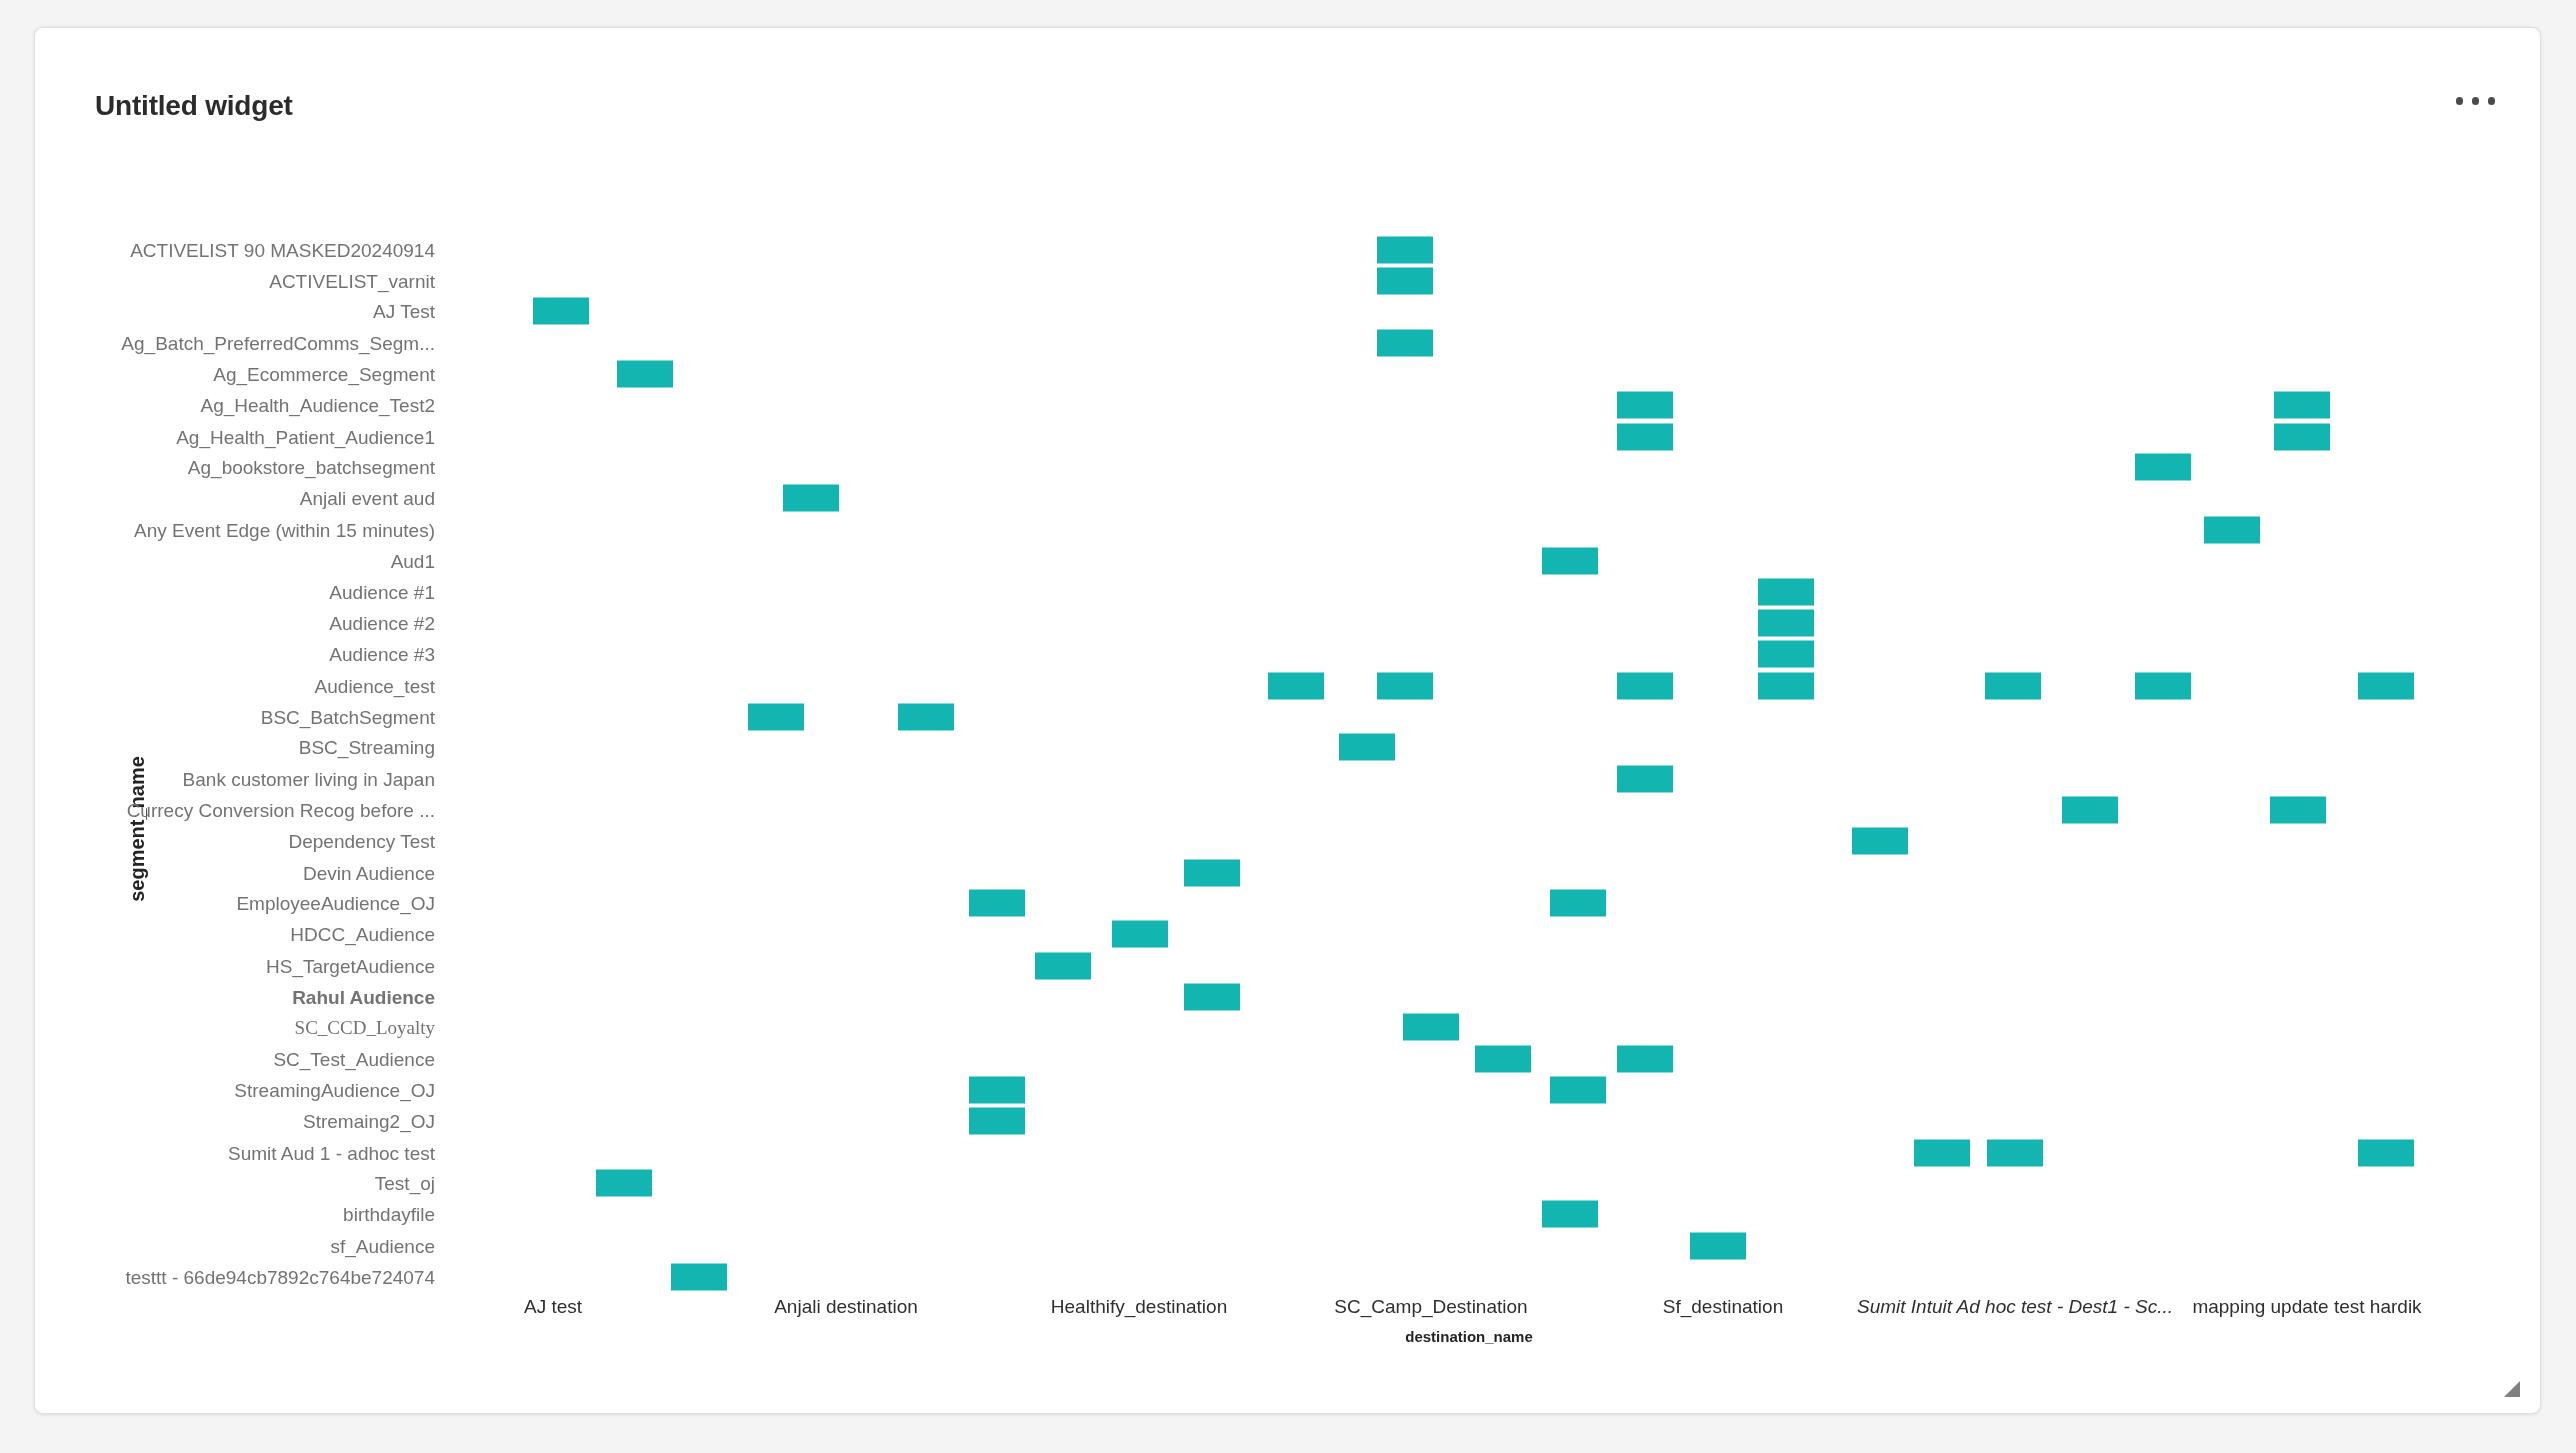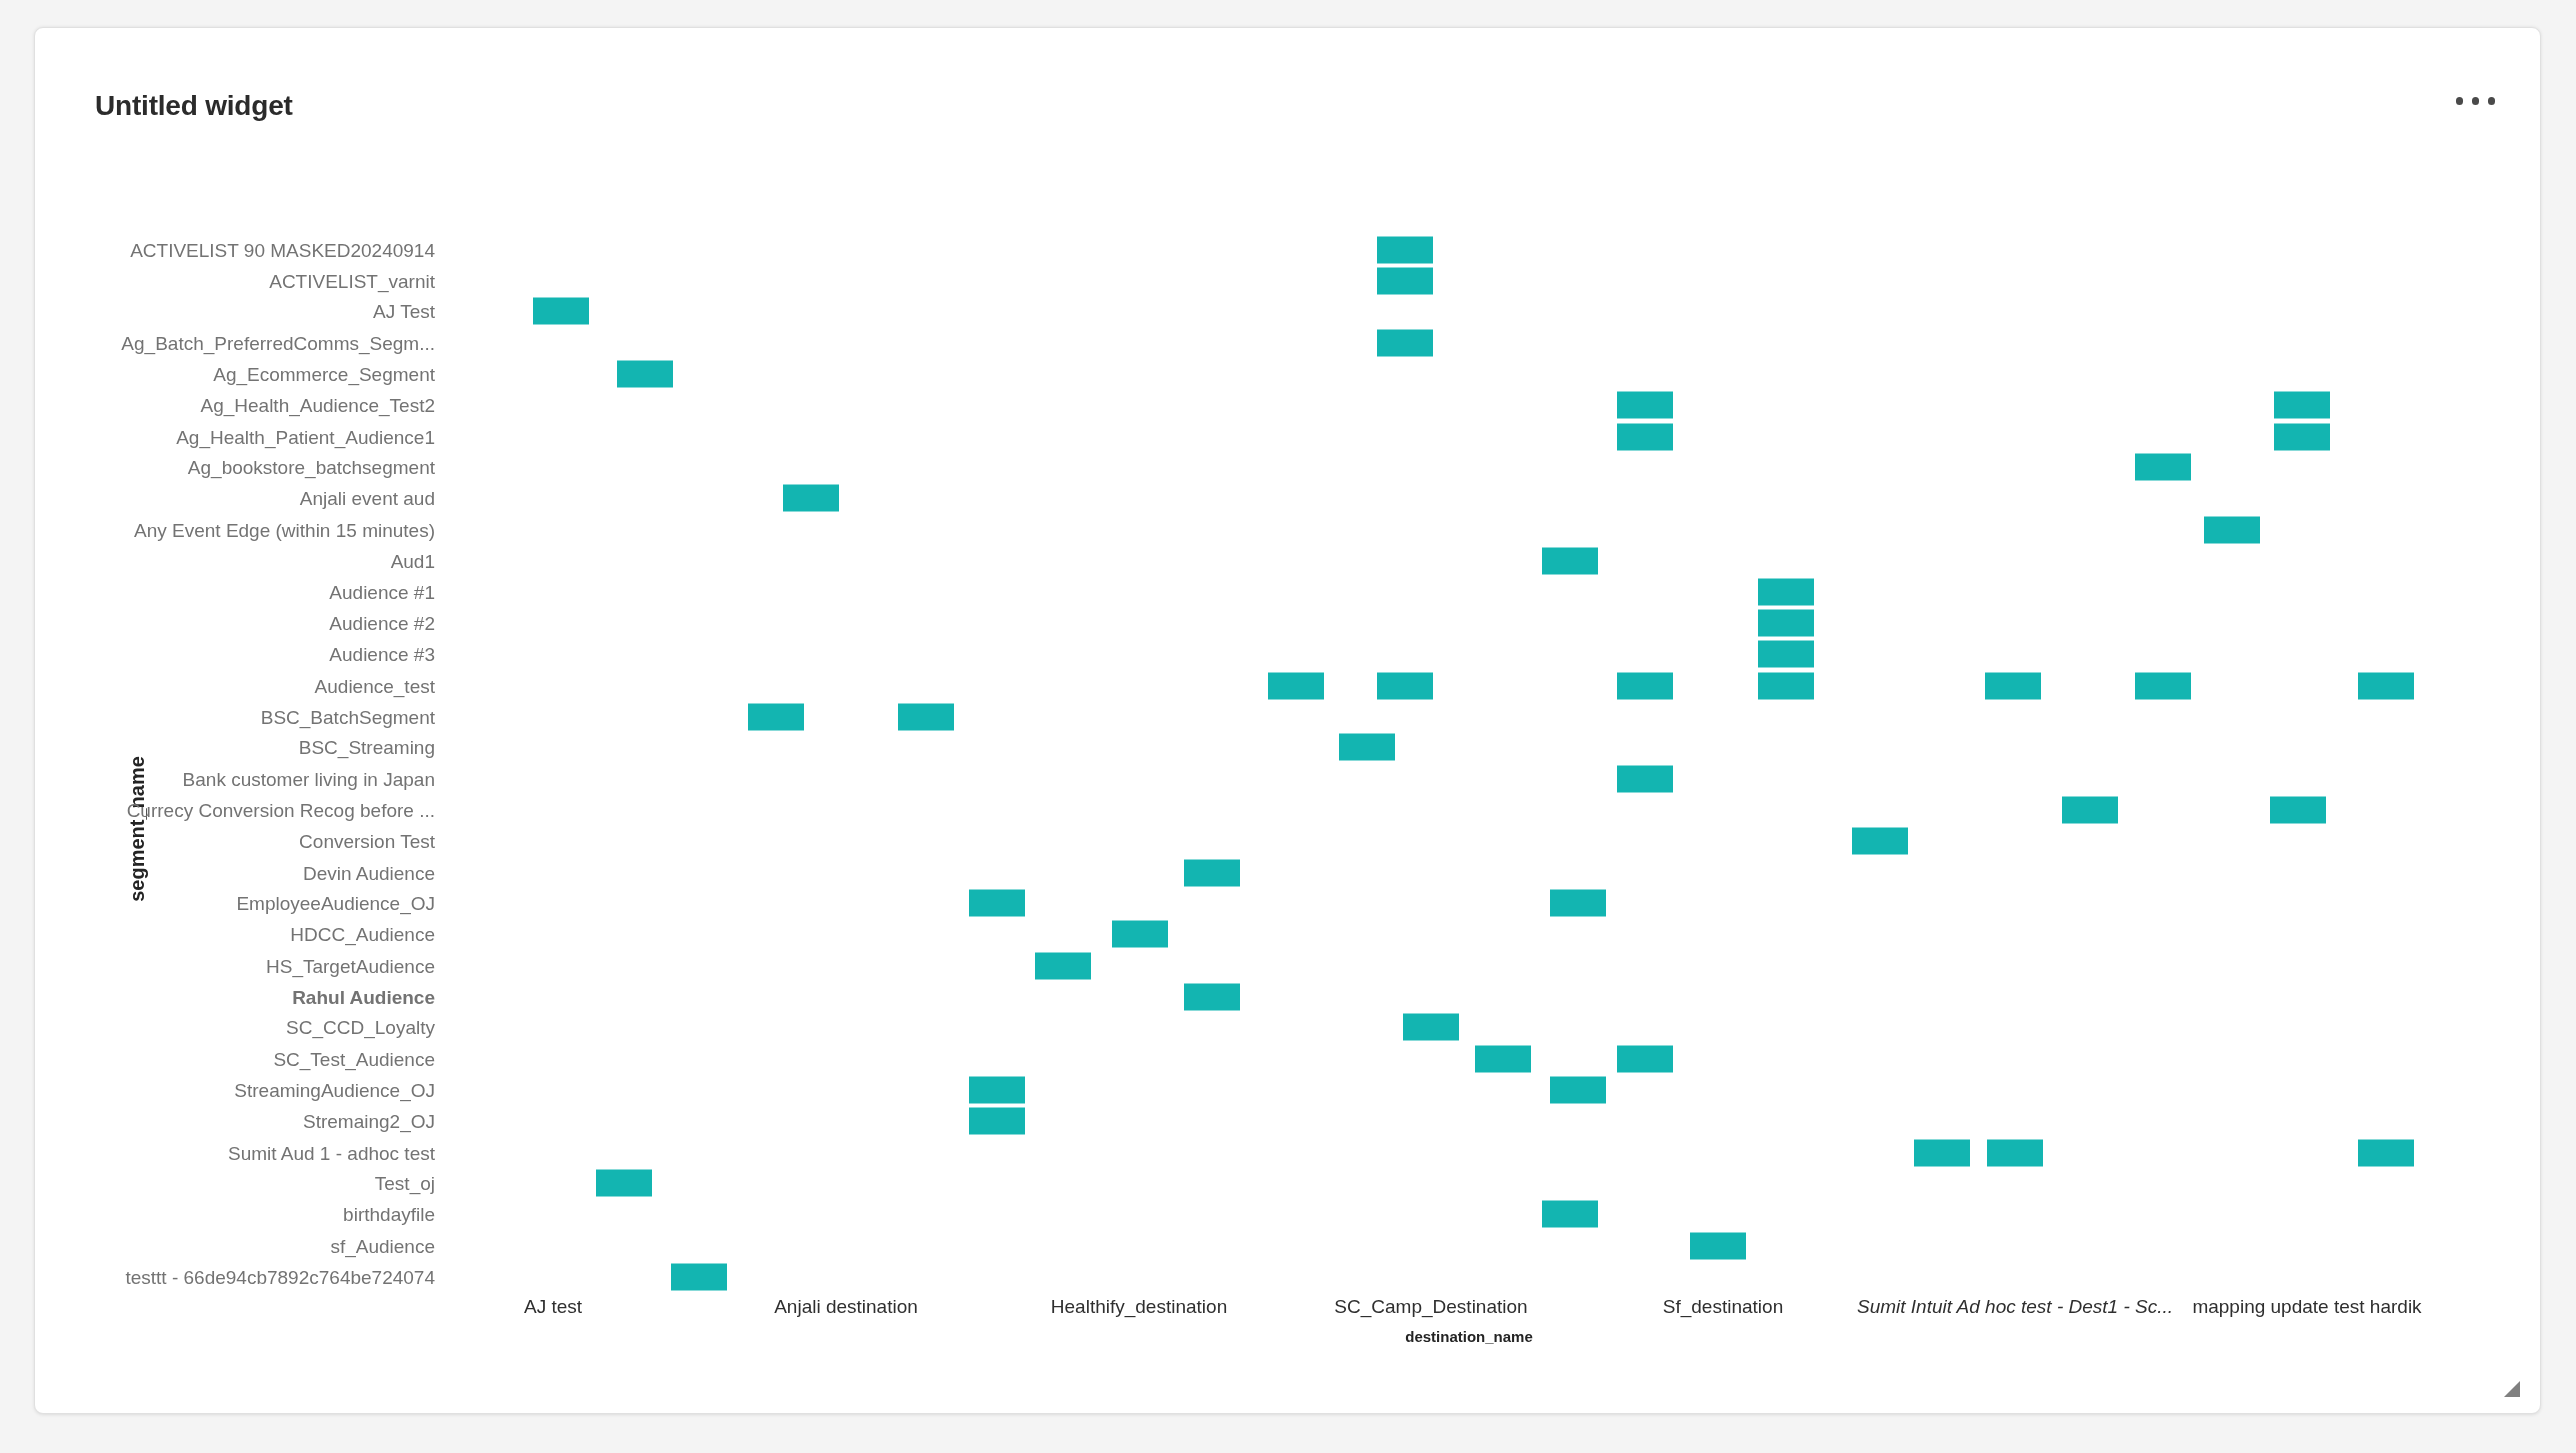--- a/index.html
+++ b/index.html
@@ -178,27 +178,27 @@
         <div class="y-tick" style="top: 408px;">Any Event Edge (within 15 minutes)</div>
         <div class="y-tick" style="top: 439px;">Aud1</div>
         <div class="y-tick" style="top: 470px;">Audience #1</div>
         <div class="y-tick" style="top: 501px;">Audience #2</div>
         <div class="y-tick" style="top: 532px;">Audience #3</div>
         <div class="y-tick" style="top: 564px;">Audience_test</div>
         <div class="y-tick" style="top: 595px;">BSC_BatchSegment</div>
         <div class="y-tick" style="top: 625px;">BSC_Streaming</div>
         <div class="y-tick" style="top: 657px;">Bank customer living in Japan</div>
         <div class="y-tick" style="top: 688px;">Currecy Conversion  Recog before ...</div>
-        <div class="y-tick" style="top: 719px;">Conversion Test</div>
+        <div class="y-tick" style="top: 719px;">Dependency Test</div>
         <div class="y-tick" style="top: 751px;">Devin Audience</div>
         <div class="y-tick" style="top: 781px;">EmployeeAudience_OJ</div>
         <div class="y-tick" style="top: 812px;">HDCC_Audience</div>
         <div class="y-tick" style="top: 844px;">HS_TargetAudience</div>
         <div class="y-tick" style="top: 875px; font-weight: bold;">Rahul Audience</div>
-        <div class="y-tick" style="top: 905px;">SC_CCD_Loyalty</div>
+        <div class="y-tick" style="top: 905px; font-family: Liberation Serif, serif;">SC_CCD_Loyalty</div>
         <div class="y-tick" style="top: 937px;">SC_Test_Audience</div>
         <div class="y-tick" style="top: 968px;">StreamingAudience_OJ</div>
         <div class="y-tick" style="top: 999px;">Stremaing2_OJ</div>
         <div class="y-tick" style="top: 1031px;">Sumit Aud 1 - adhoc test</div>
         <div class="y-tick" style="top: 1061px;">Test_oj</div>
         <div class="y-tick" style="top: 1092px;">birthdayfile</div>
         <div class="y-tick" style="top: 1124px;">sf_Audience</div>
         <div class="y-tick" style="top: 1155px;">testtt - 66de94cb7892c764be724074</div>
       </div>
     <div id="x-tick-labels">

